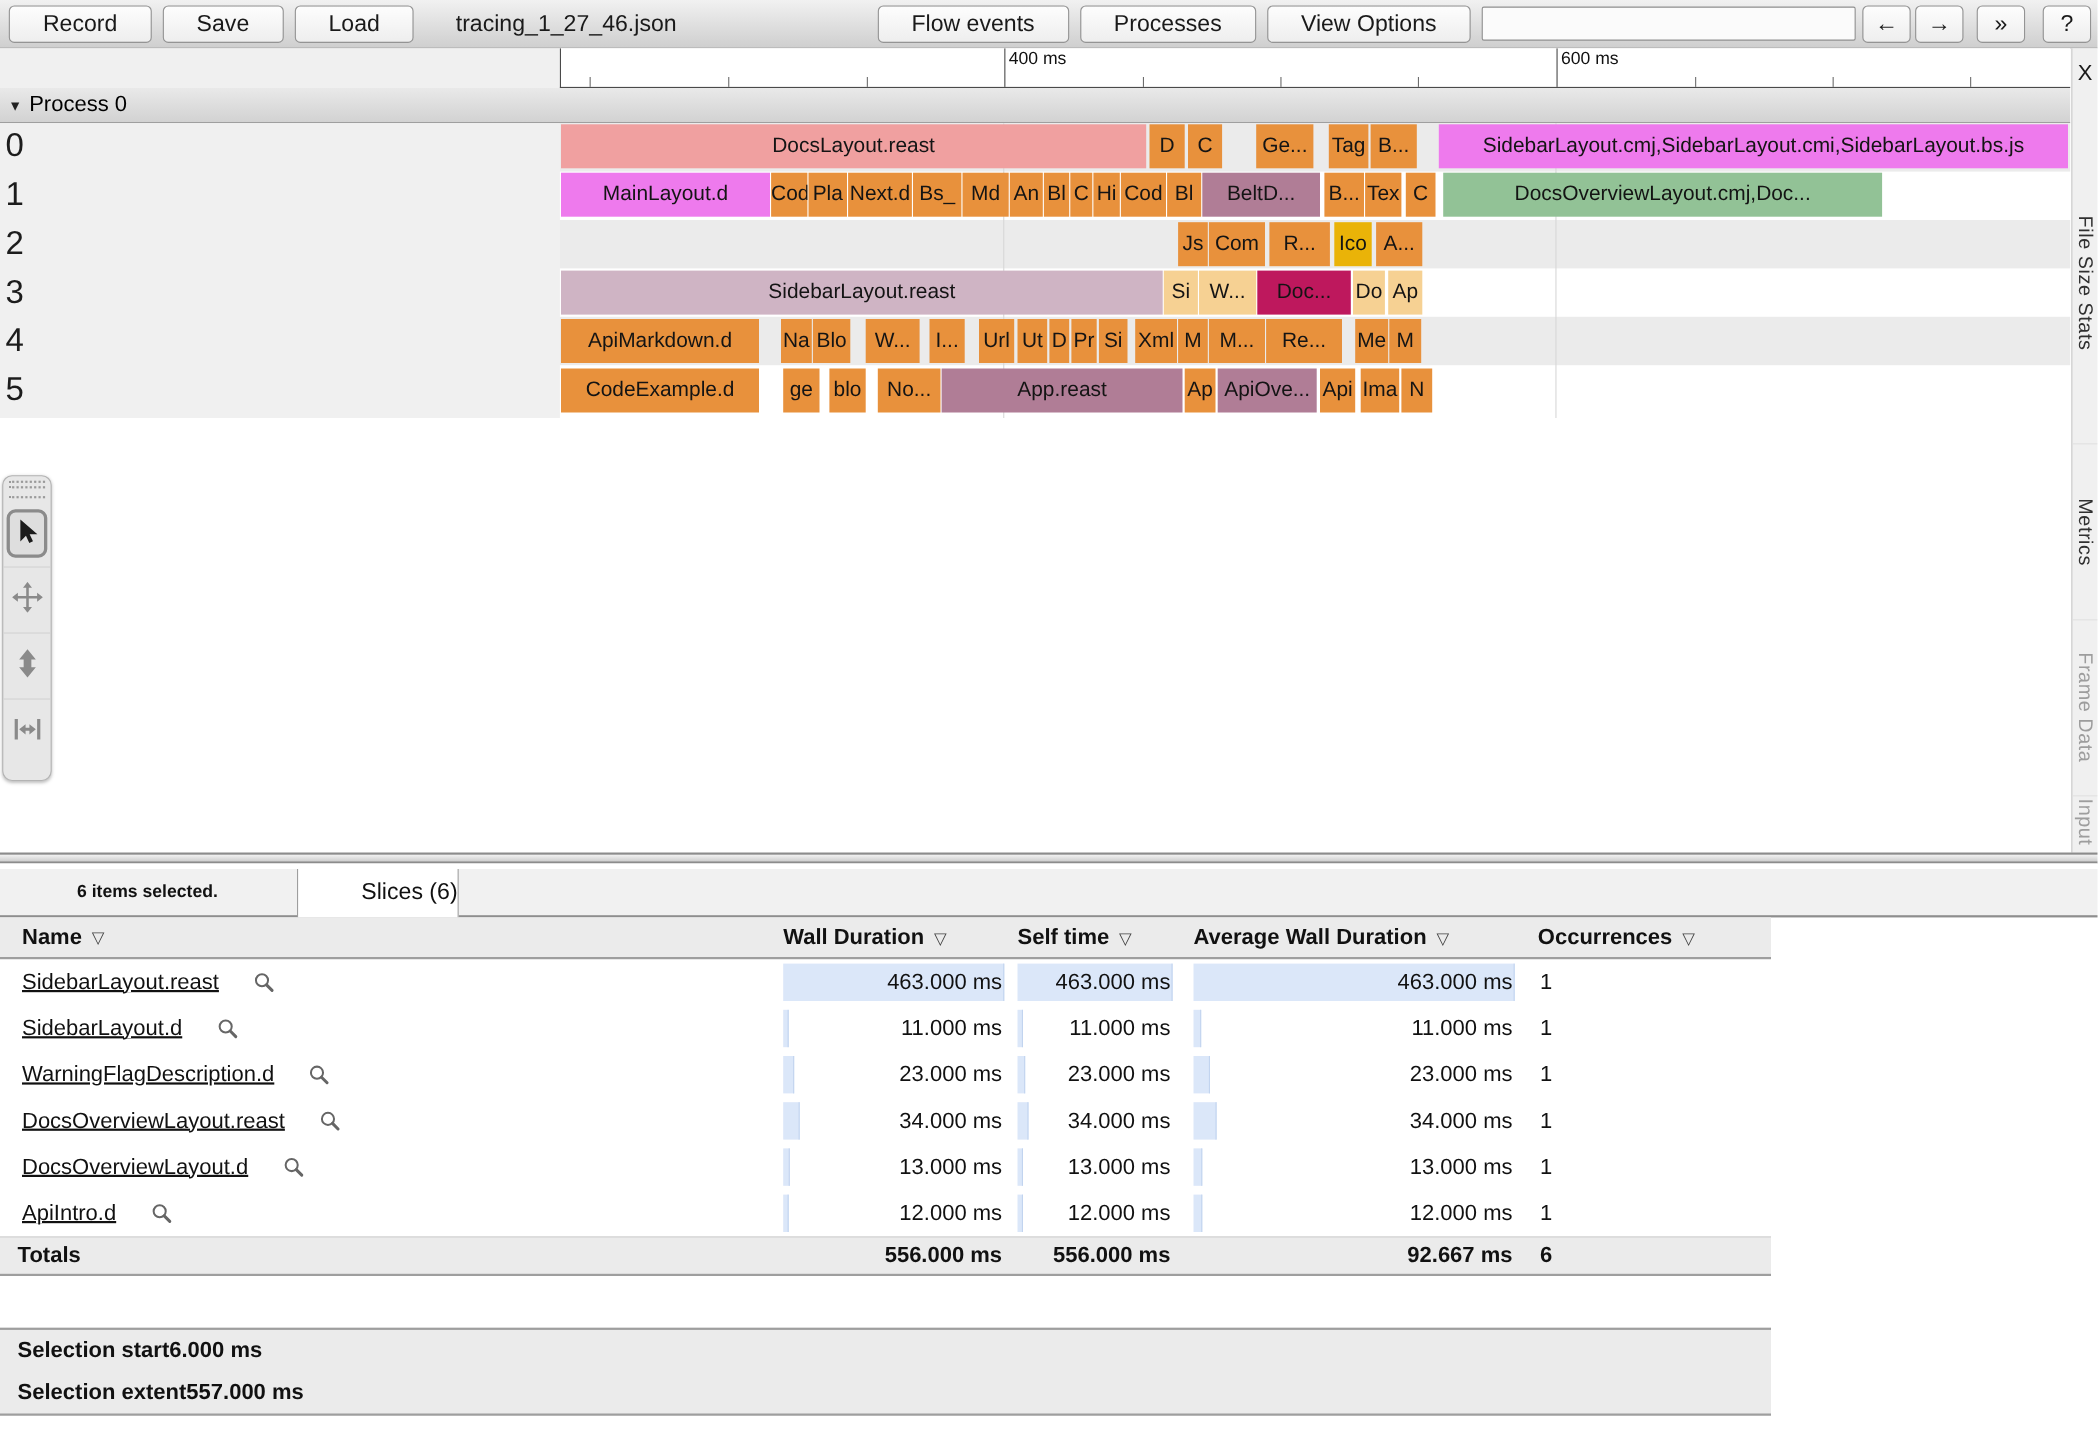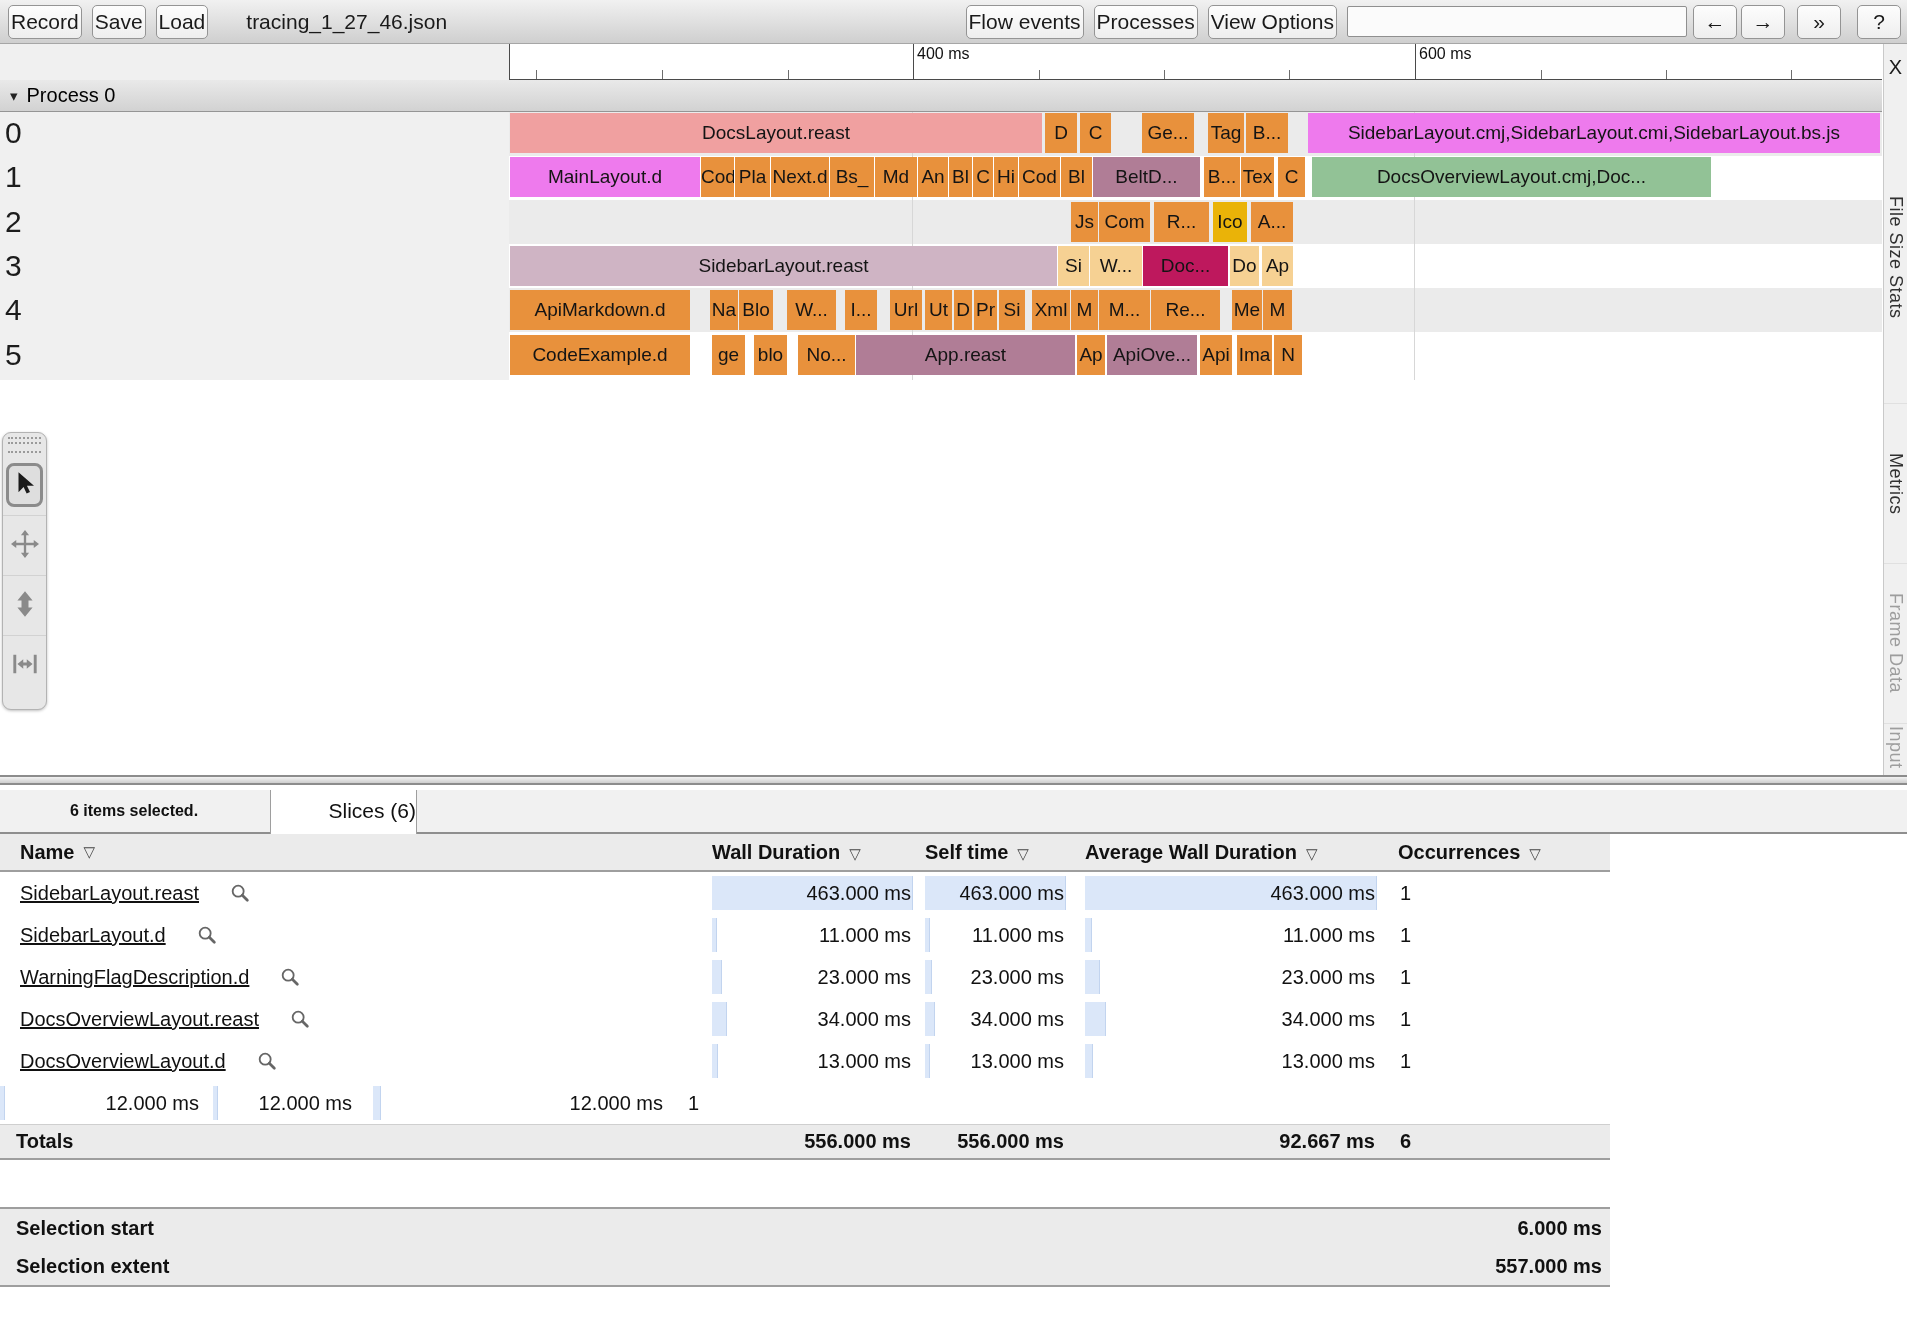--- a/index.html
+++ b/index.html
@@ -6,21 +6,21 @@
   html,body { margin:0; padding:0; background:#fff; }
   body { width:1907px; height:1319px; position:relative; overflow:hidden;
          font-family:"Liberation Sans", sans-serif; color:#111; }
 
   
   .toolbar { position:absolute; top:0; left:0; width:1907px; height:44px;
              background:linear-gradient(#f1f1f1,#cfcfcf); border-bottom:1px solid #a6a6a6;
              display:flex; align-items:center; }
   .tbtn { height:34px; background:linear-gradient(#fdfdfd,#eee); border:1px solid #949494;
           border-radius:5px; font-family:inherit; font-size:21px; color:#1a1a1a;
-          padding:0 2px; margin-left:10px; line-height:30px; }
+          padding:0 30px; margin-left:10px; line-height:30px; }
   .tbtn:first-child { margin-left:8px; }
   .filename { font-size:21px; margin-left:38px; color:#1a1a1a; }
   .tb-spacer { flex:1; }
   .search { width:340px; height:31px; border:1px solid #8f8f8f; background:#fbfbfb;
             margin-left:10px; font-size:18px; padding:0 6px; border-radius:2px; }
   .navbtn { width:44px; padding:0; text-align:center; }
   .gapL { margin-left:12px; } .gapXL { margin-left:16px; margin-right:6px; }
 
   
   .ruler { position:absolute; top:44px; left:0; width:1882px; height:36px; background:#f0f0f0; }
@@ -98,21 +98,21 @@
          border-right:1px solid #c2d4ef; }
   .nval { position:relative; width:100%; text-align:right; font-size:20px; padding-right:2px; }
   .oval { position:relative; font-size:20px; padding-left:2px; }
   .totals { position:absolute; top:339px; left:0; width:1610px; height:36px; background:#ebebeb;
             border-top:1px solid #cfcfcf; border-bottom:2px solid #9e9e9e;
             display:flex; align-items:center; font-weight:bold; }
   .totals .c-name { padding-left:16px; font-size:20px; }
   .totals .nval, .totals .oval { font-weight:bold; }
   .seltable { position:absolute; top:422px; left:0; width:1610px;
               border-top:2px solid #9e9e9e; border-bottom:2px solid #9e9e9e; background:#ebebeb; }
-  .selrow { height:38px; display:flex; align-items:center; justify-content:space-between; }
+  .selrow { height:38px; display:flex; align-items:center; justify-content:flex-start; }
   .sel-label { padding-left:16px; font-size:20px; font-weight:bold; }
   .sel-value { padding-right:8px; font-size:20px; font-weight:bold; text-align:right; }
 </style>
 </head>
 <body>
 
 <div class="toolbar">
   <button class="tbtn">Record</button>
   <button class="tbtn">Save</button>
   <button class="tbtn">Load</button>
@@ -410,20 +410,29 @@
         </div>
         <div class="ncell c-avg">
           <div class="bar" style="width: 8px;"></div>
           <div class="nval">13.000 ms</div>
         </div>
         <div class="ncell c-occ">
           <div class="oval">1</div>
         </div>
       </div>
       <div class="trow">
+        <div class="c-name">
+          <span class="name-link">ApiIntro.d</span>
+          <span class="mag">
+            <svg viewBox="0 0 24 24" width="22" height="22">
+              <circle cx="10" cy="10" r="6" fill="none" stroke="#666" stroke-width="2"></circle>
+              <line x1="14.5" y1="14.5" x2="20" y2="20" stroke="#666" stroke-width="3" stroke-linecap="round"></line>
+            </svg>
+          </span>
+        </div>
         <div class="ncell c-wall">
           <div class="bar" style="width: 5px;"></div>
           <div class="nval">12.000 ms</div>
         </div>
         <div class="ncell c-self">
           <div class="bar" style="width: 5px;"></div>
           <div class="nval">12.000 ms</div>
         </div>
         <div class="ncell c-avg">
           <div class="bar" style="width: 8px;"></div>

